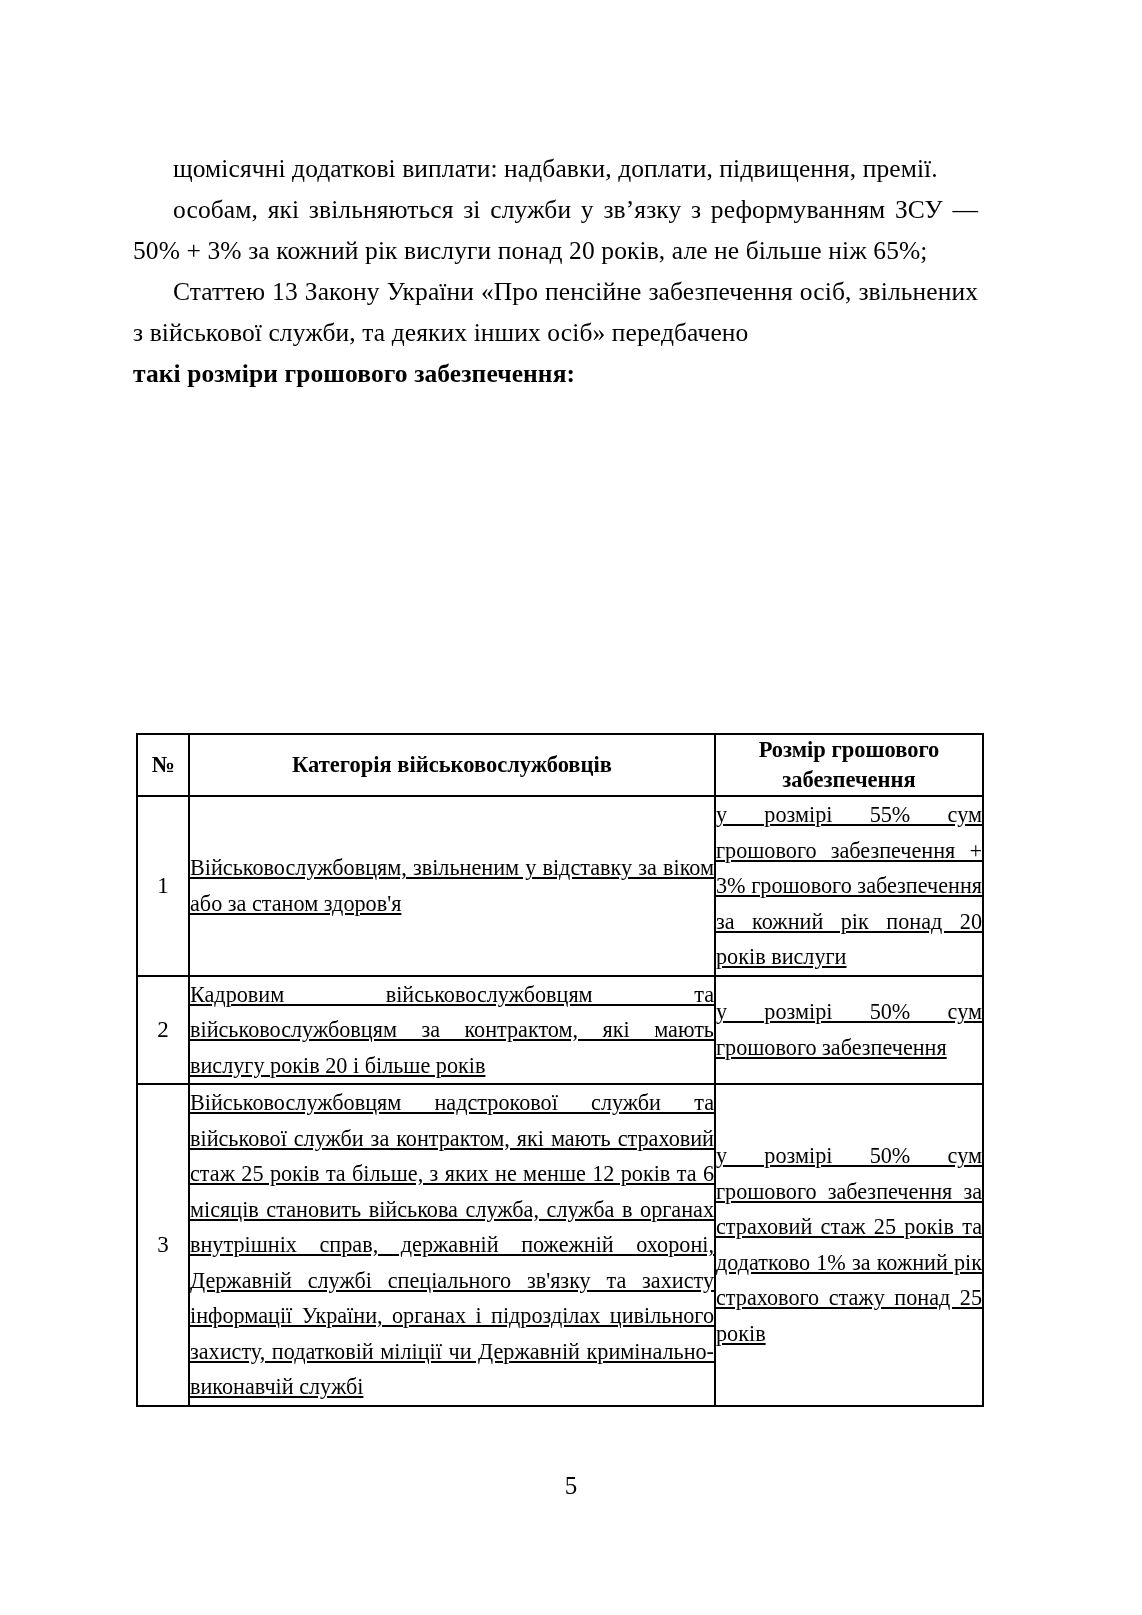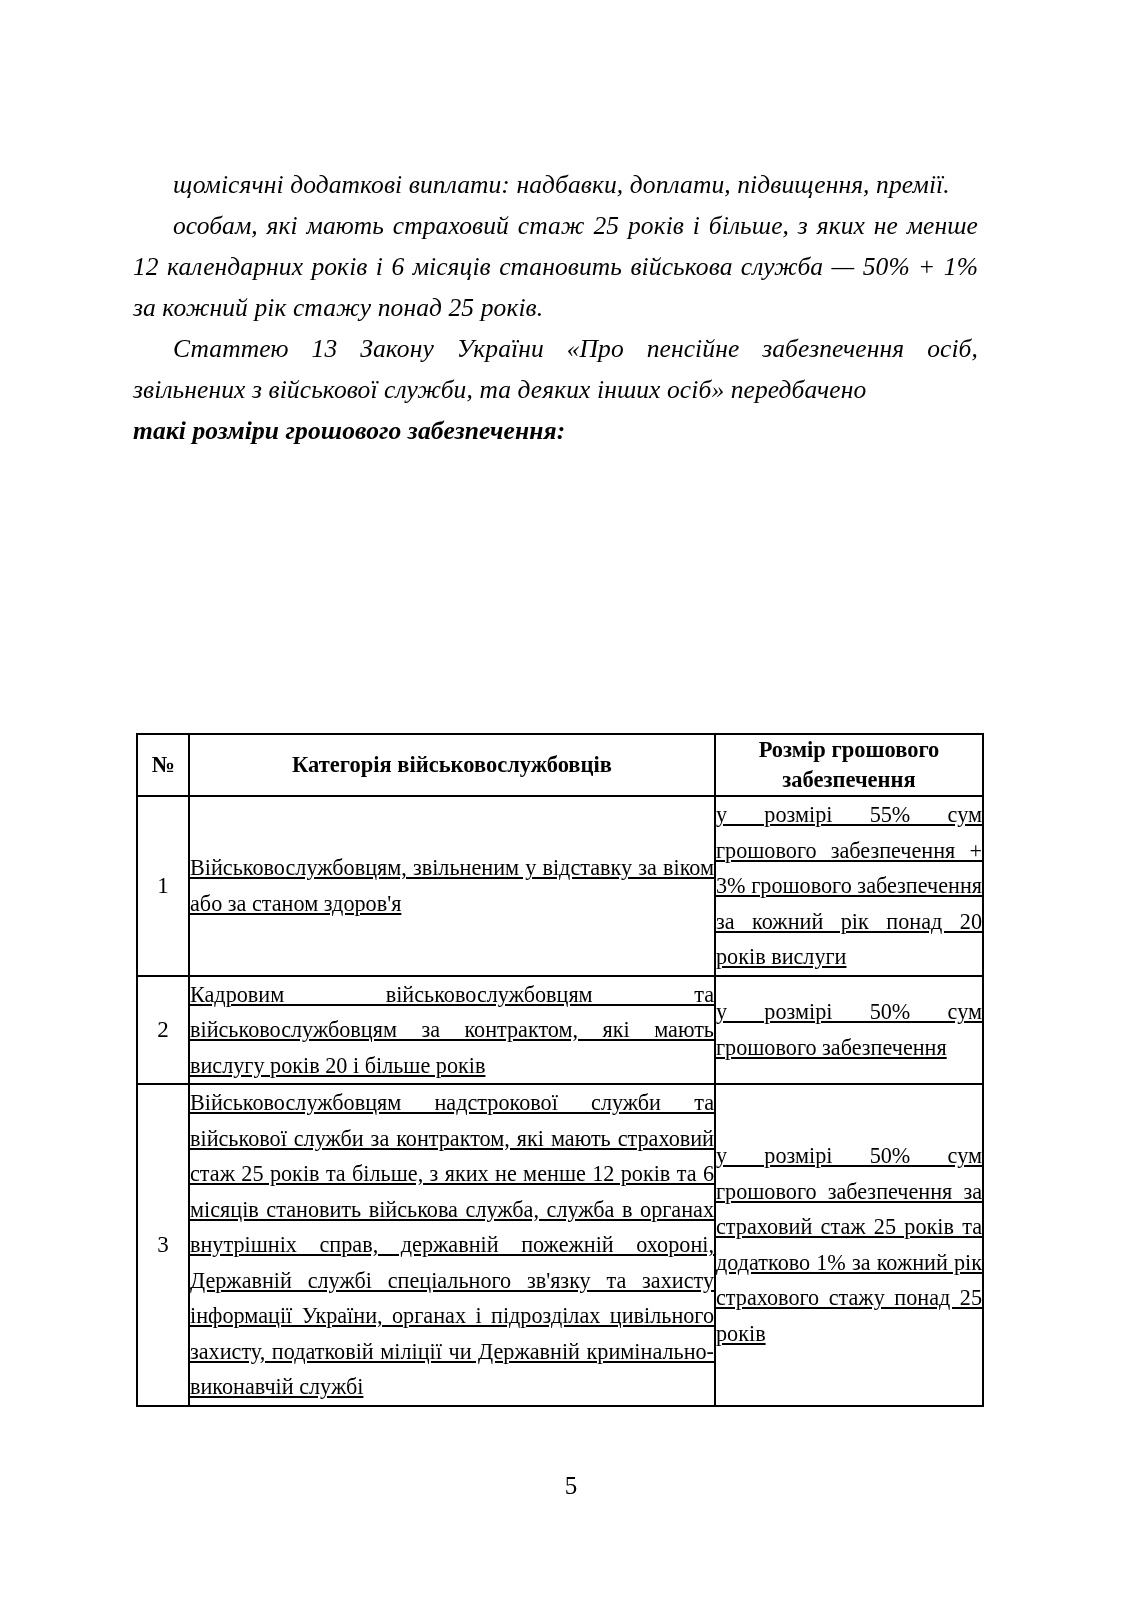--- a/index.html
+++ b/index.html
@@ -15,23 +15,22 @@
     position: relative;
     width: 1142px;
     height: 1615px;
     background: #ffffff;
     box-sizing: border-box;
     overflow: hidden;
   }
   .content {
     position: absolute;
     left: 133px;
-    top: 164px;
+    top: 148px;
     width: 845px;
-    font-style: italic;
   }
   p.body-par {
     margin: 0;
     font-size: 25.5px;
     line-height: 41px;
     text-align: justify;
     text-indent: 40px;
     letter-spacing: 0.1px;
   }
   p.body-par.no-indent {
@@ -117,22 +116,22 @@
 
 <div class="page">
 
   <div class="content">
 
     <p class="body-par">щомісячні додаткові виплати: надбавки, доплати, підвищення, премії.</p>
 
 
 
 
+    <p class="body-par">особам, які звільняються зі служби у зв’язку з реформуванням ЗСУ — 50% + 3% за кожний рік вислуги понад 20 років, але не більше ніж 65%;</p>
 
-    <p class="body-par">особам, які мають страховий стаж 25 років і більше, з яких не менше 12 календарних років і 6 місяців становить військова служба — 50% + 1% за кожний рік стажу понад 25 років.</p>
 
     <p class="body-par">Статтею 13 Закону України «Про пенсійне забезпечення осіб, звільнених з військової служби, та деяких інших осіб» передбачено</p>
 
     <p class="body-par bold-head no-indent"><span>такі розміри грошового забезпечення:</span></p>
 
   </div>
 
   <div class="table-wrap">
     <table class="doc-table">
       <thead>

